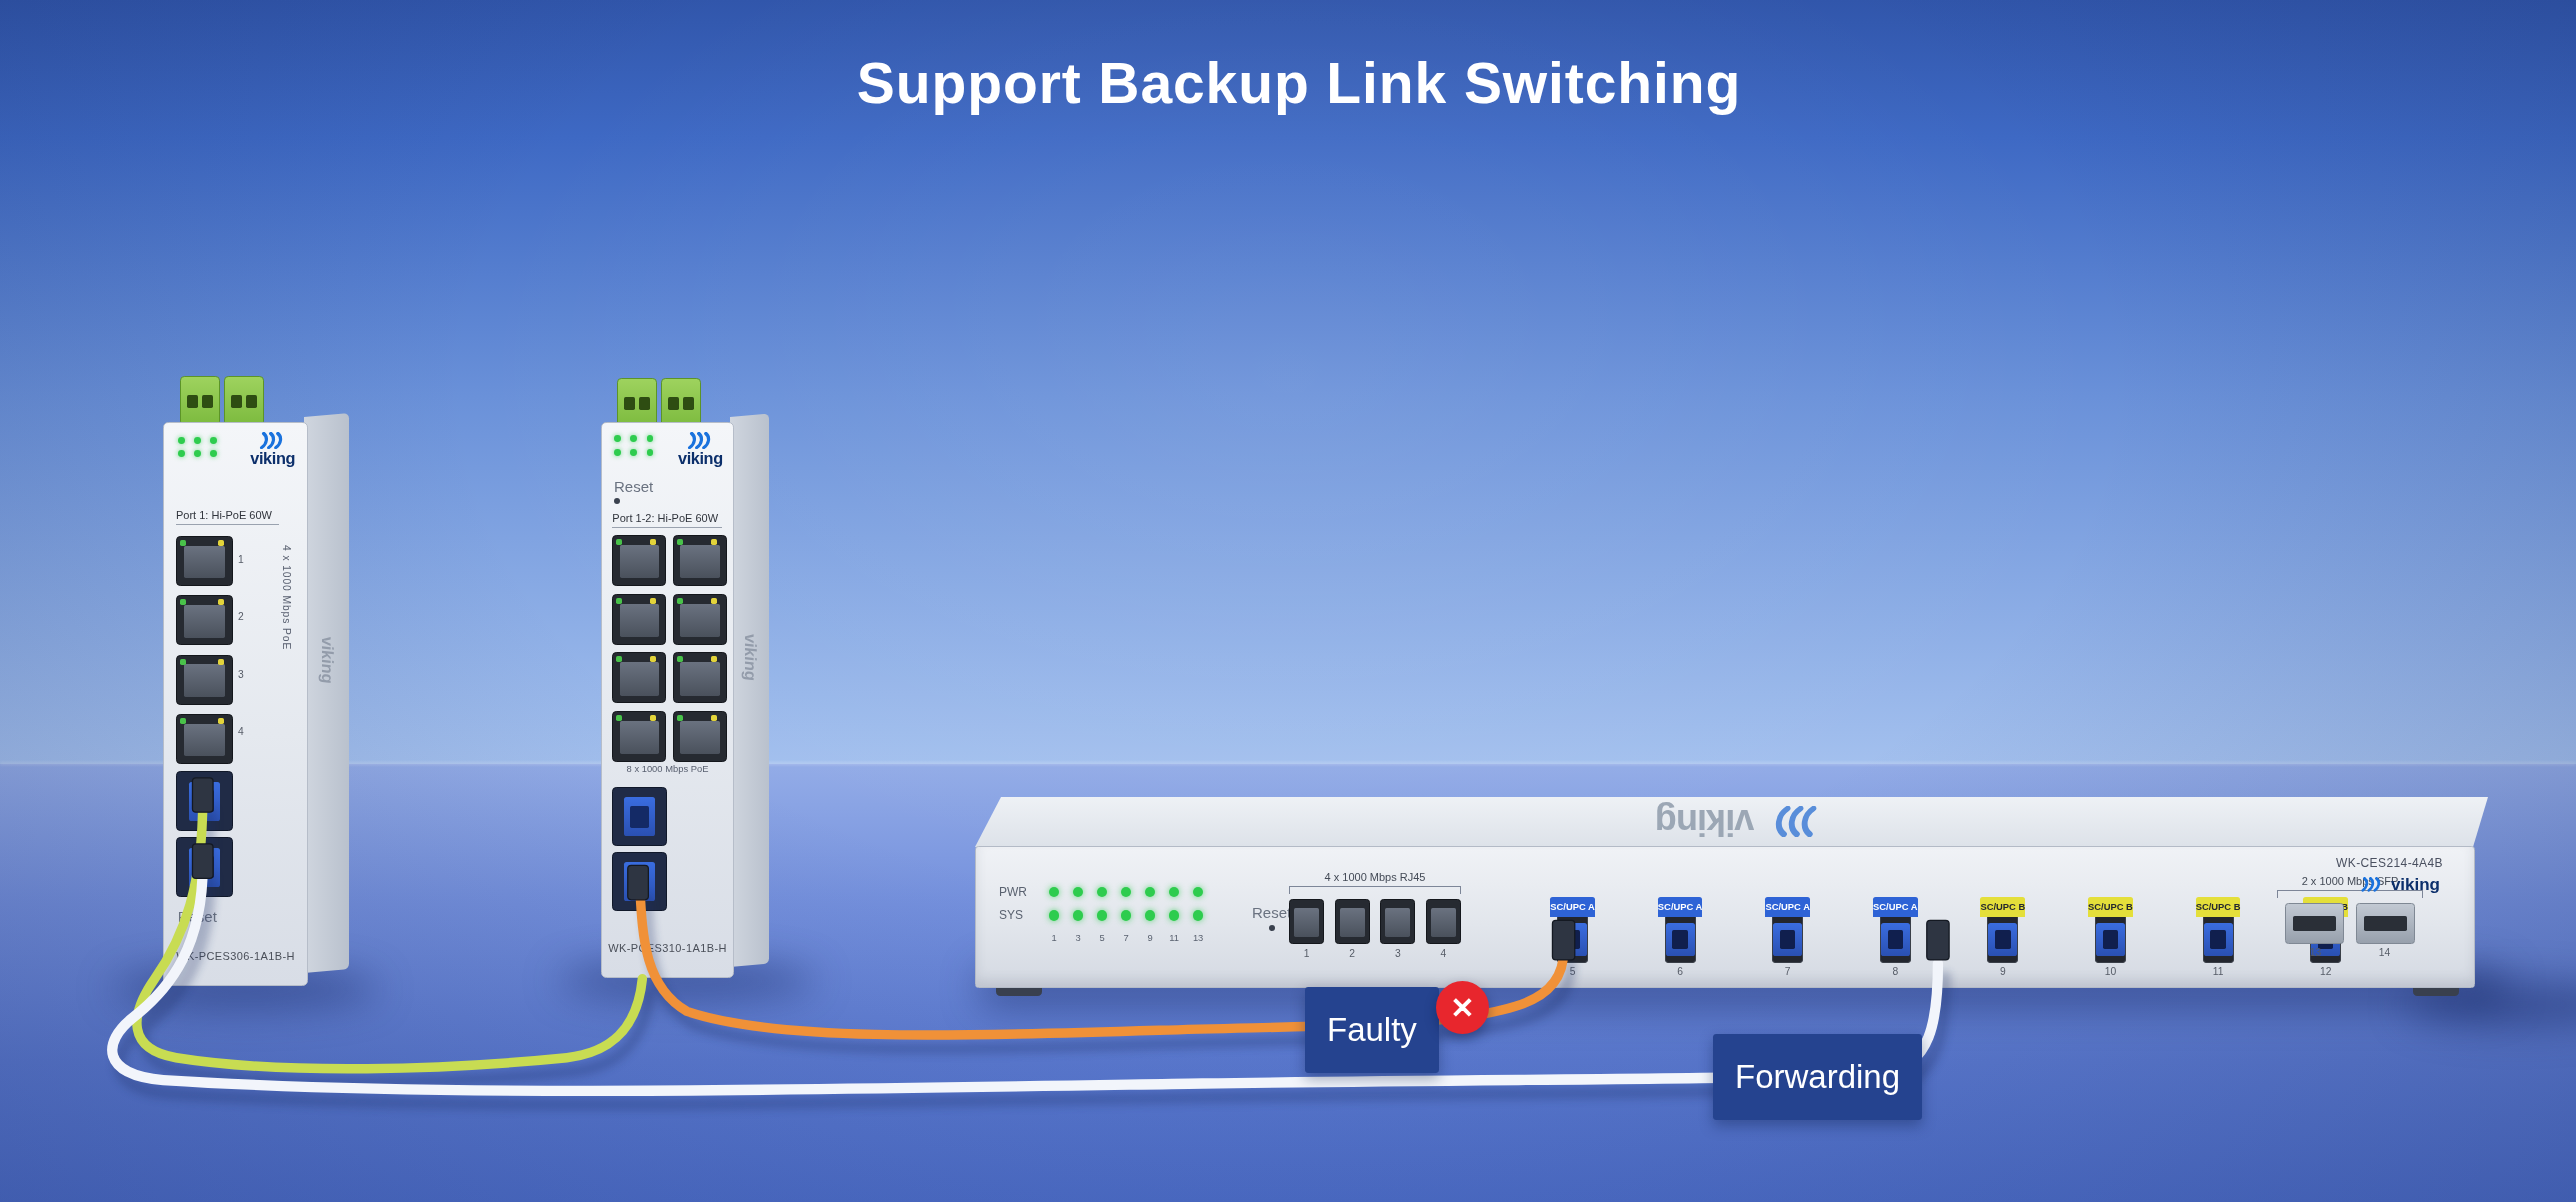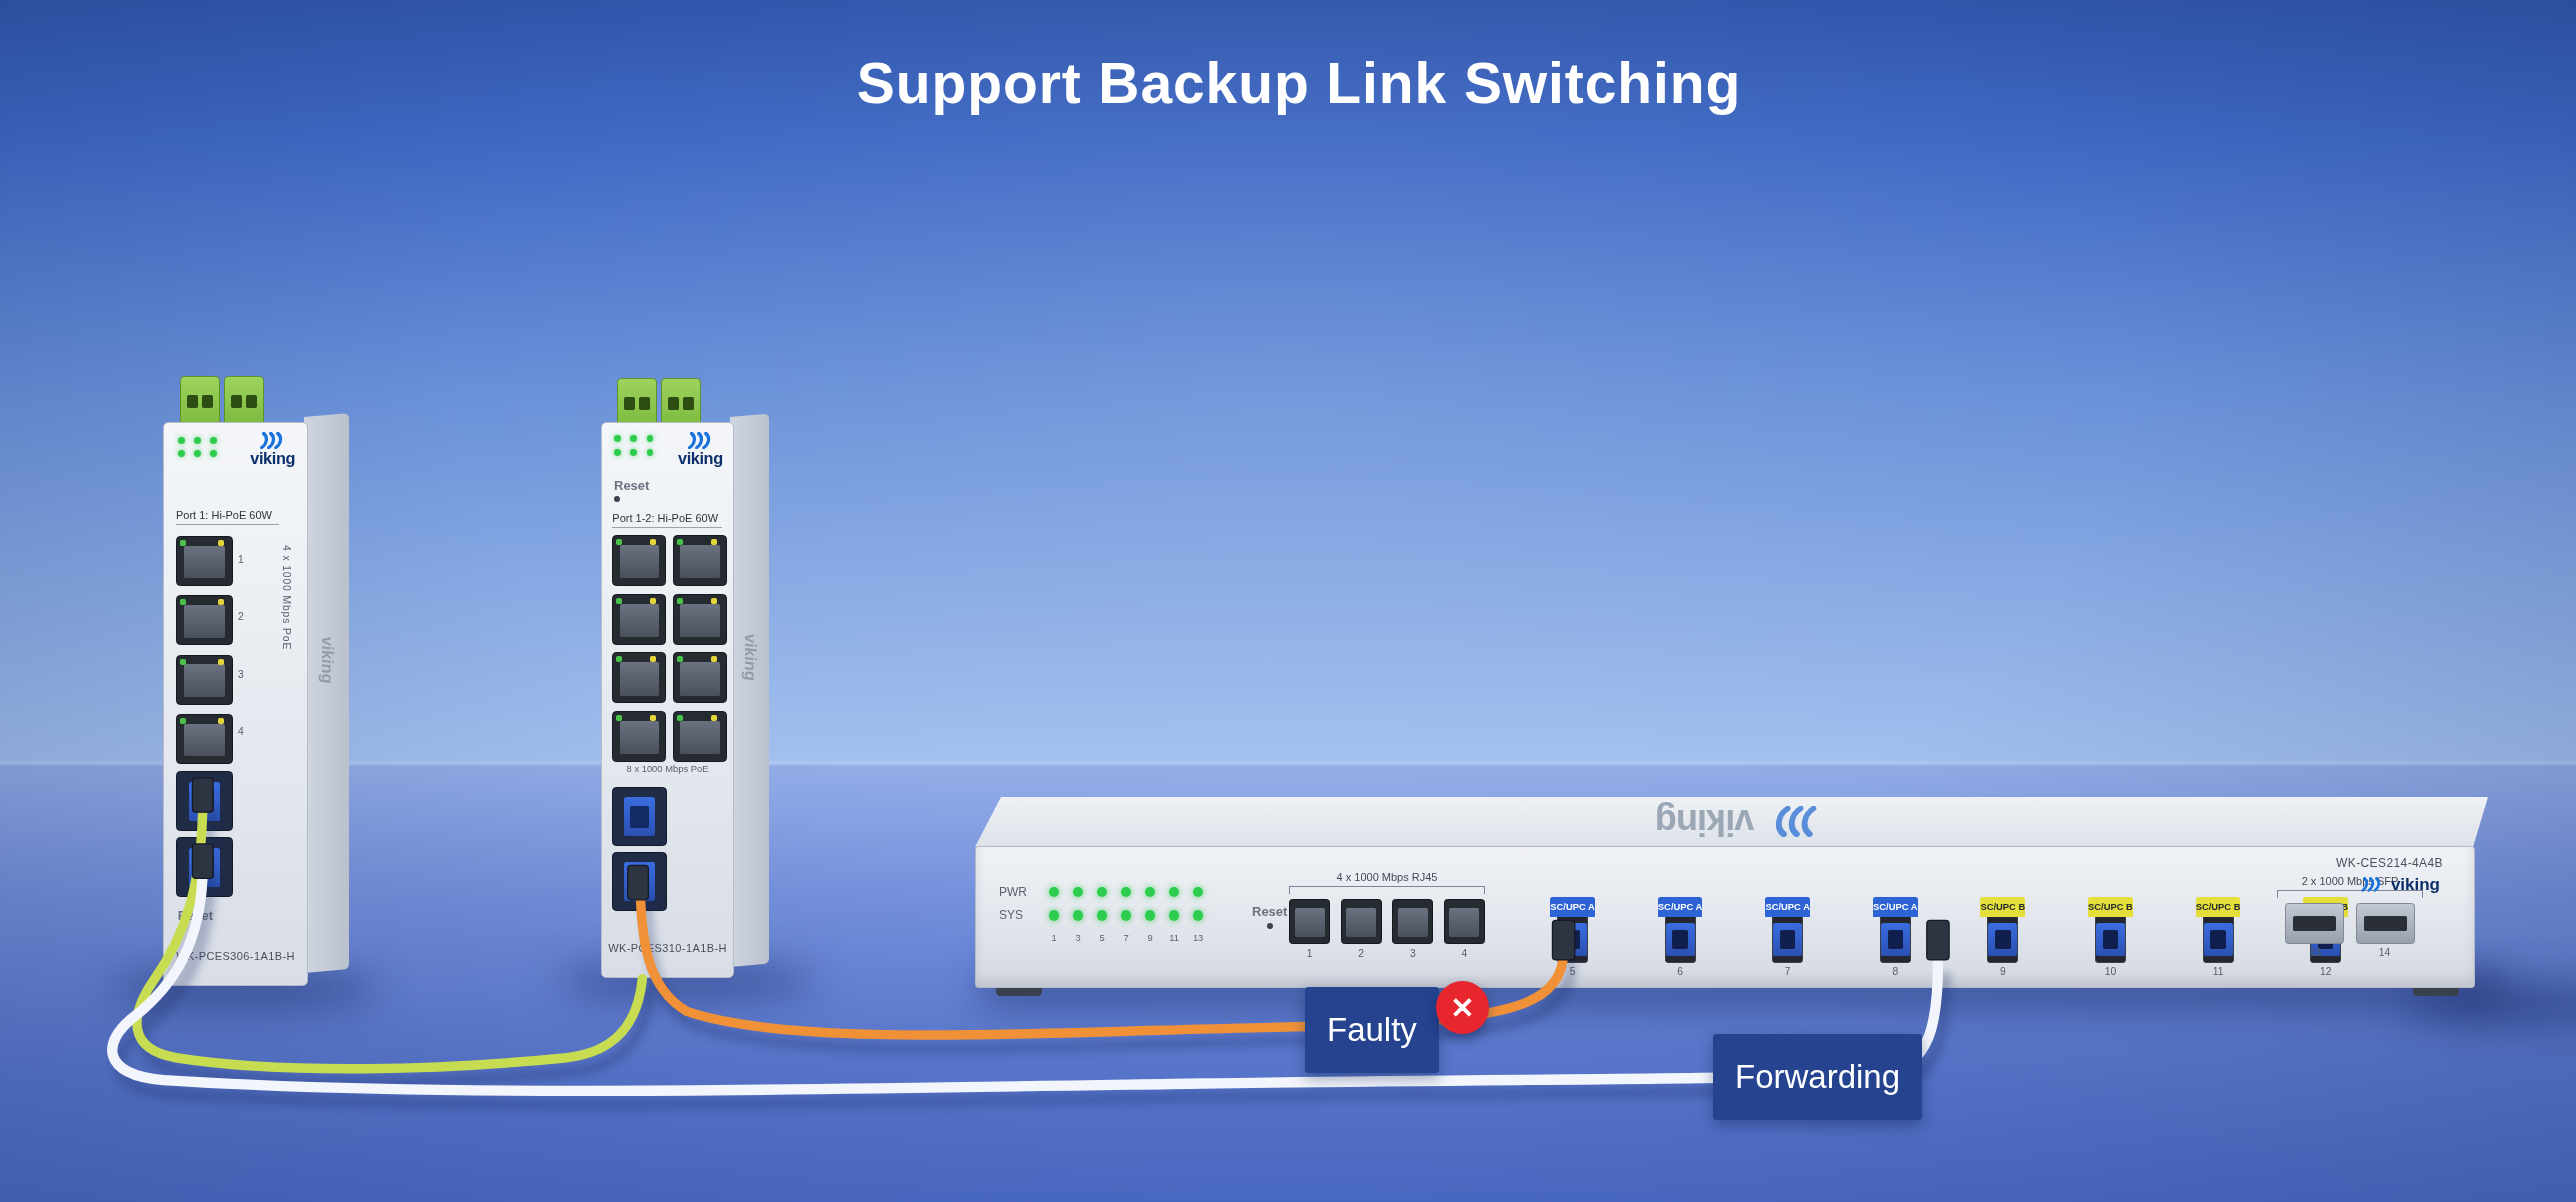--- a/index.html
+++ b/index.html
@@ -48,21 +48,21 @@
   .vsw-face{position:absolute;background:linear-gradient(180deg,#f4f6f9 0%,#e5e9ef 55%,#d8dde6 100%);
             border:1.7px solid #b6bdc9;border-radius:5.2px;z-index:10;}
 
   .vsw-leds{position:absolute;display:flex;flex-direction:column;gap:6.9px;}
   .ledrow3{display:flex;gap:9.4px;}
   .miniled{width:6.9px;height:6.9px;border-radius:50%;background:#2ecc4e;box-shadow:0 0 5.2px rgba(46,204,78,0.7);}
   .vsw-logo{position:absolute;}
   .vsw-logo .wtxt{font-size:16.3px;}
 
   .vsw-reset{position:absolute;display:flex;flex-direction:column;align-items:flex-start;gap:3.4px;}
-  .reset-txt{font-size:13px;color:#6a7280;font-weight:bold;}
+  .reset-txt{font-size:15px;color:#6a7280;}
   .reset-dot{width:6px;height:6px;border-radius:50%;background:#3a414e;}
 
   .port-label{position:absolute;font-size:11px;color:#30343c;border-bottom:0.9px solid #9aa2af;
               padding-bottom:3.4px;}
 
   .rj45{position:relative;background:#262a31;border-radius:4.3px;border:0.9px solid #14171c;}
   .rj45::before{content:"";position:absolute;left:12%;right:12%;top:18%;bottom:14%;
               background:linear-gradient(180deg,#6a7280,#4a515c);border-radius:1.7px;}
   .rj45::after{content:"";position:absolute;left:6%;top:6%;width:6px;height:6px;border-radius:1.7px;
               background:#49c24a;box-shadow:38px 0 0 #e3d43a;}
@@ -105,21 +105,21 @@
 
   .ledblock{position:absolute;left:23px;top:38px;display:flex;flex-direction:column;gap:9.4px;}
   .ledrow{display:flex;align-items:center;gap:13.7px;}
   .ledrow .lbl{font-size:12px;color:#5a6270;width:36px;}
   .led{width:10.3px;height:10.3px;border-radius:50%;background:#2ecc4e;box-shadow:0 0 6.9px rgba(46,204,78,0.75);}
   .lednums{display:flex;gap:13.7px;margin-left:50px;}
   .lednums span{width:10.3px;text-align:center;font-size:9.4px;color:#5a6270;}
 
   .rack-reset{position:absolute;left:276px;top:57px;display:flex;flex-direction:column;align-items:center;gap:4.3px;}
 
-  .rj45-group{position:absolute;left:313px;top:24px;width:196px;}
+  .rj45-group{position:absolute;left:313px;top:24px;width:172px;}
   .grp-label{text-align:center;font-size:11px;color:#434a56;}
   .bracket{height:6.9px;border:1.7px solid #7d8698;border-bottom:none;margin-top:3.4px;}
   .rj45-row{display:flex;gap:10.3px;margin-top:5.2px;justify-content:center;}
   .rj45-row .rj45{width:45px;height:43px;border-radius:3.4px;}
   .rj45-row .rj45::after{display:none;}
   .numline{display:flex;gap:10.3px;justify-content:center;margin-top:3.4px;}
   .numline span{width:45px;text-align:center;font-size:10.3px;color:#555b66;}
 
   .fports{position:absolute;left:550px;top:50px;display:flex;gap:14.6px;}
   .fport{width:93px;display:flex;flex-direction:column;align-items:center;}

